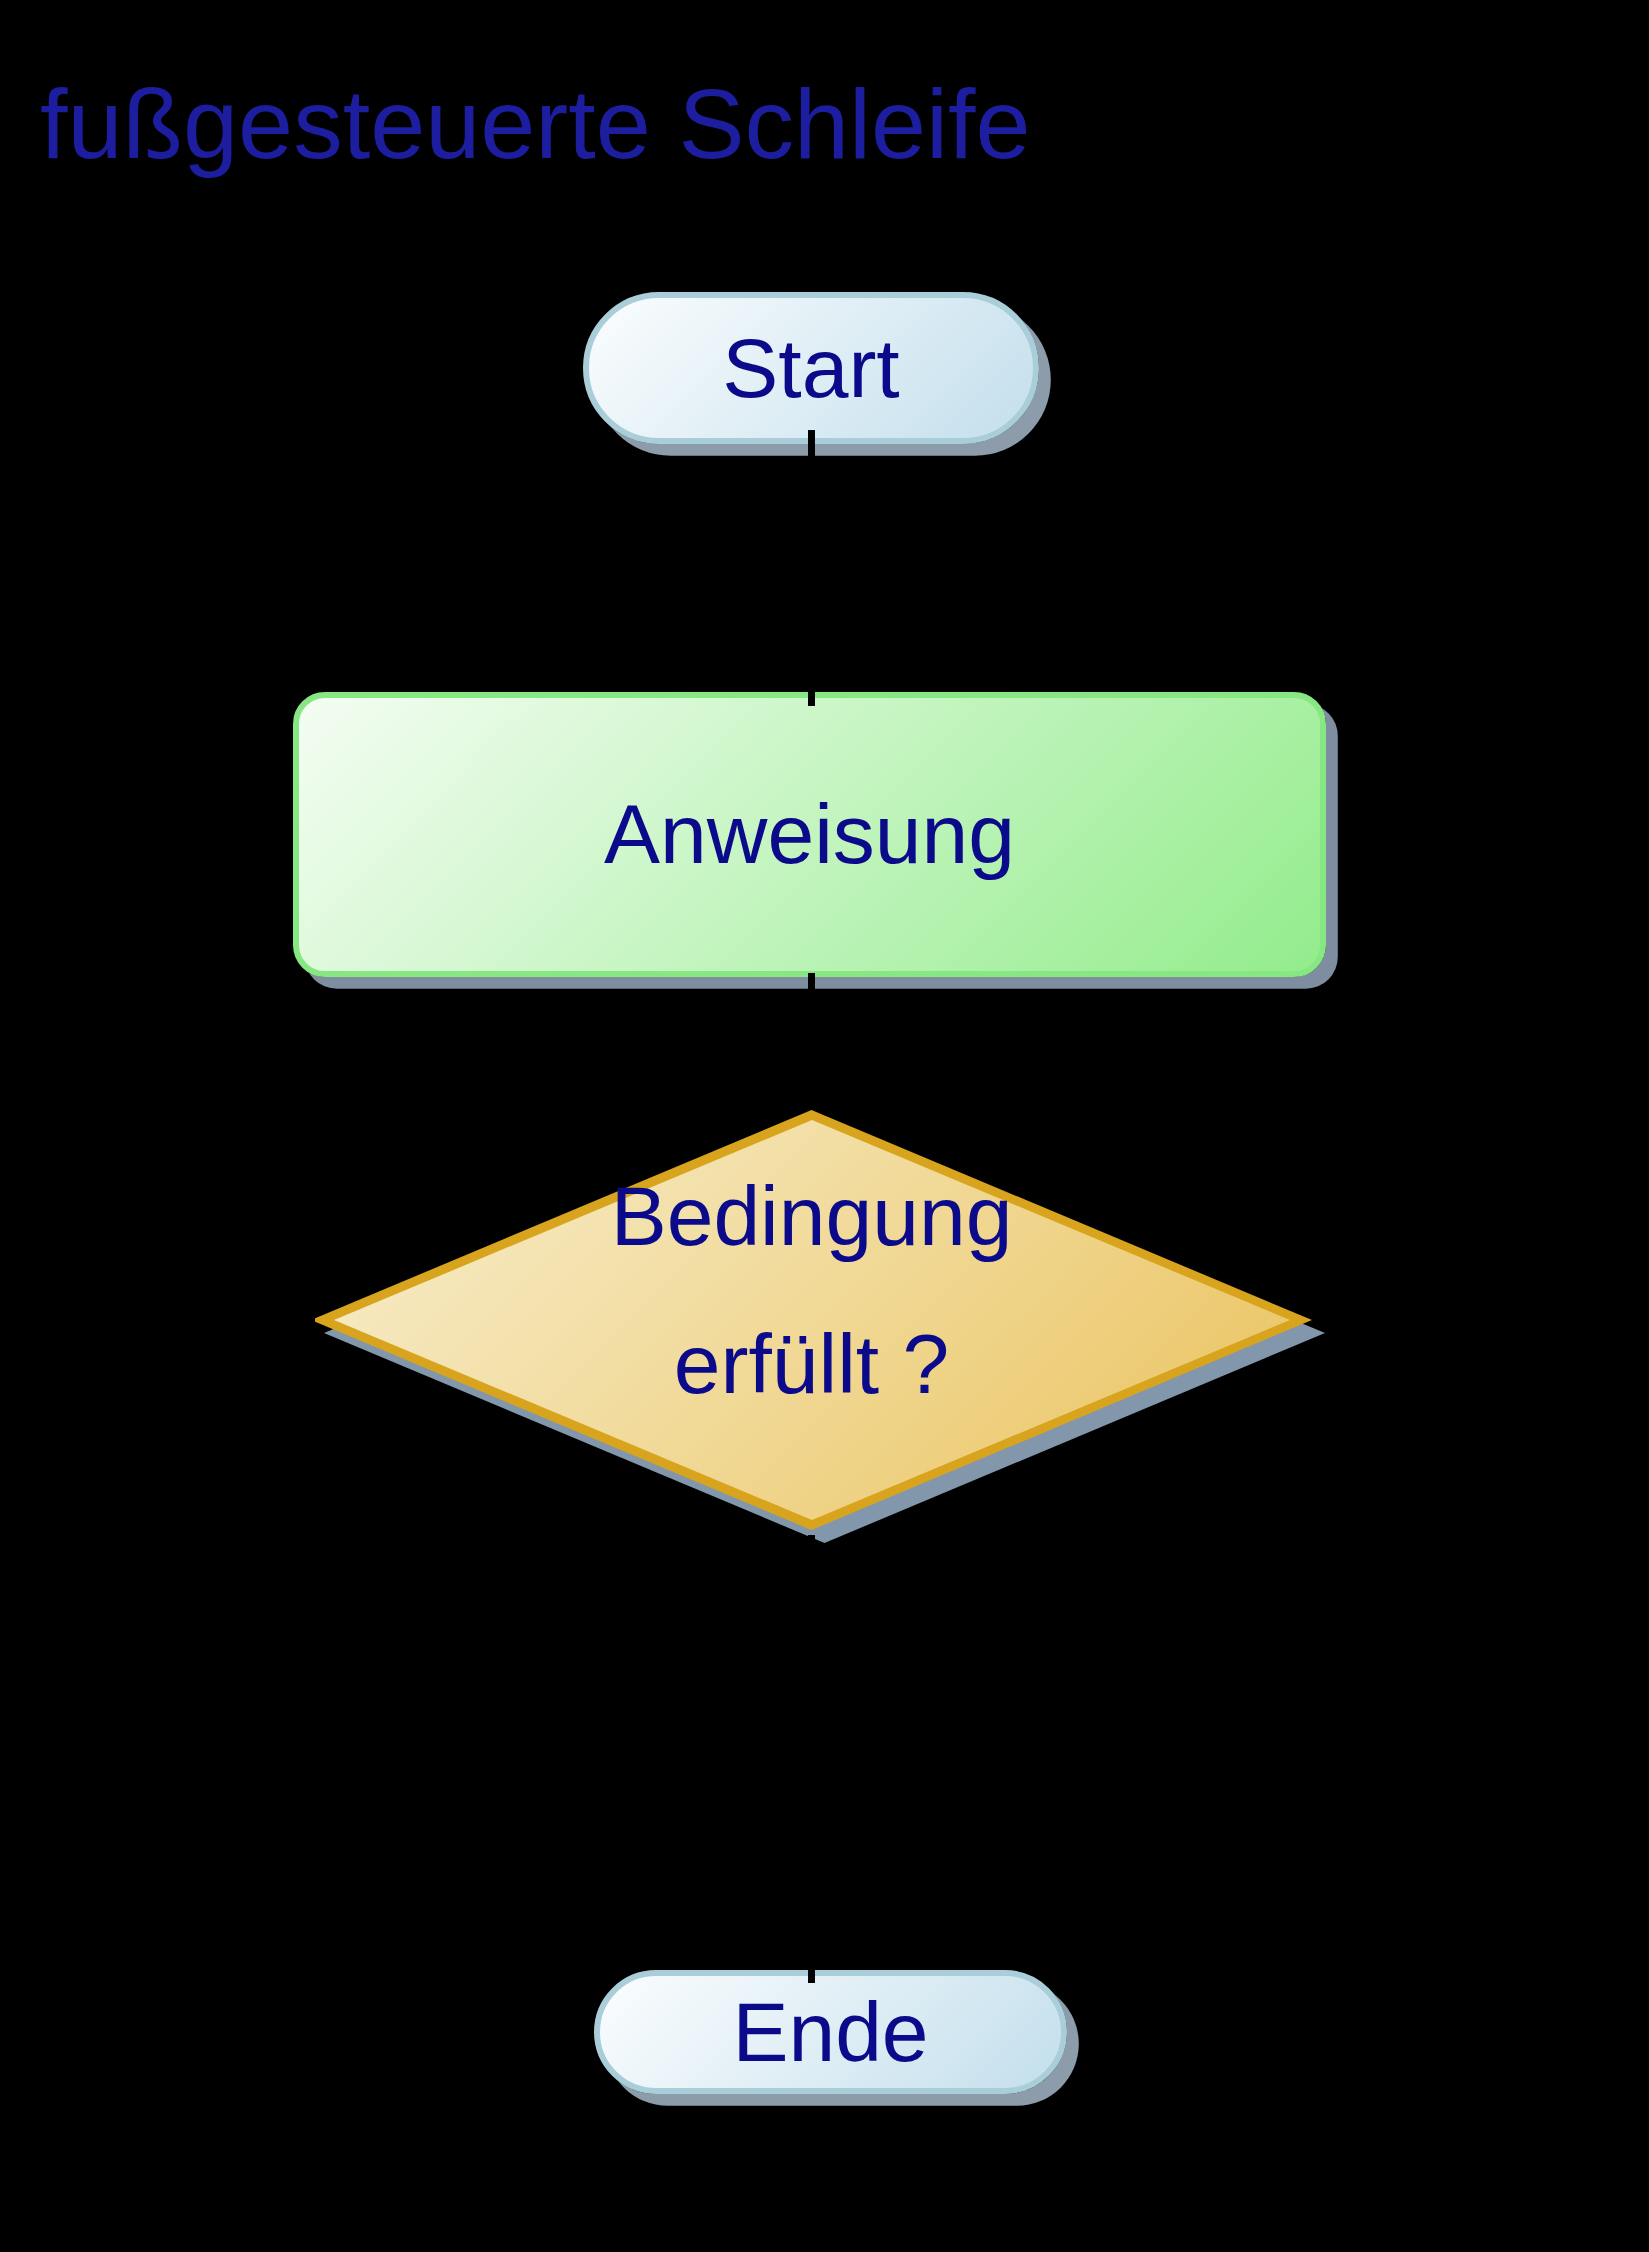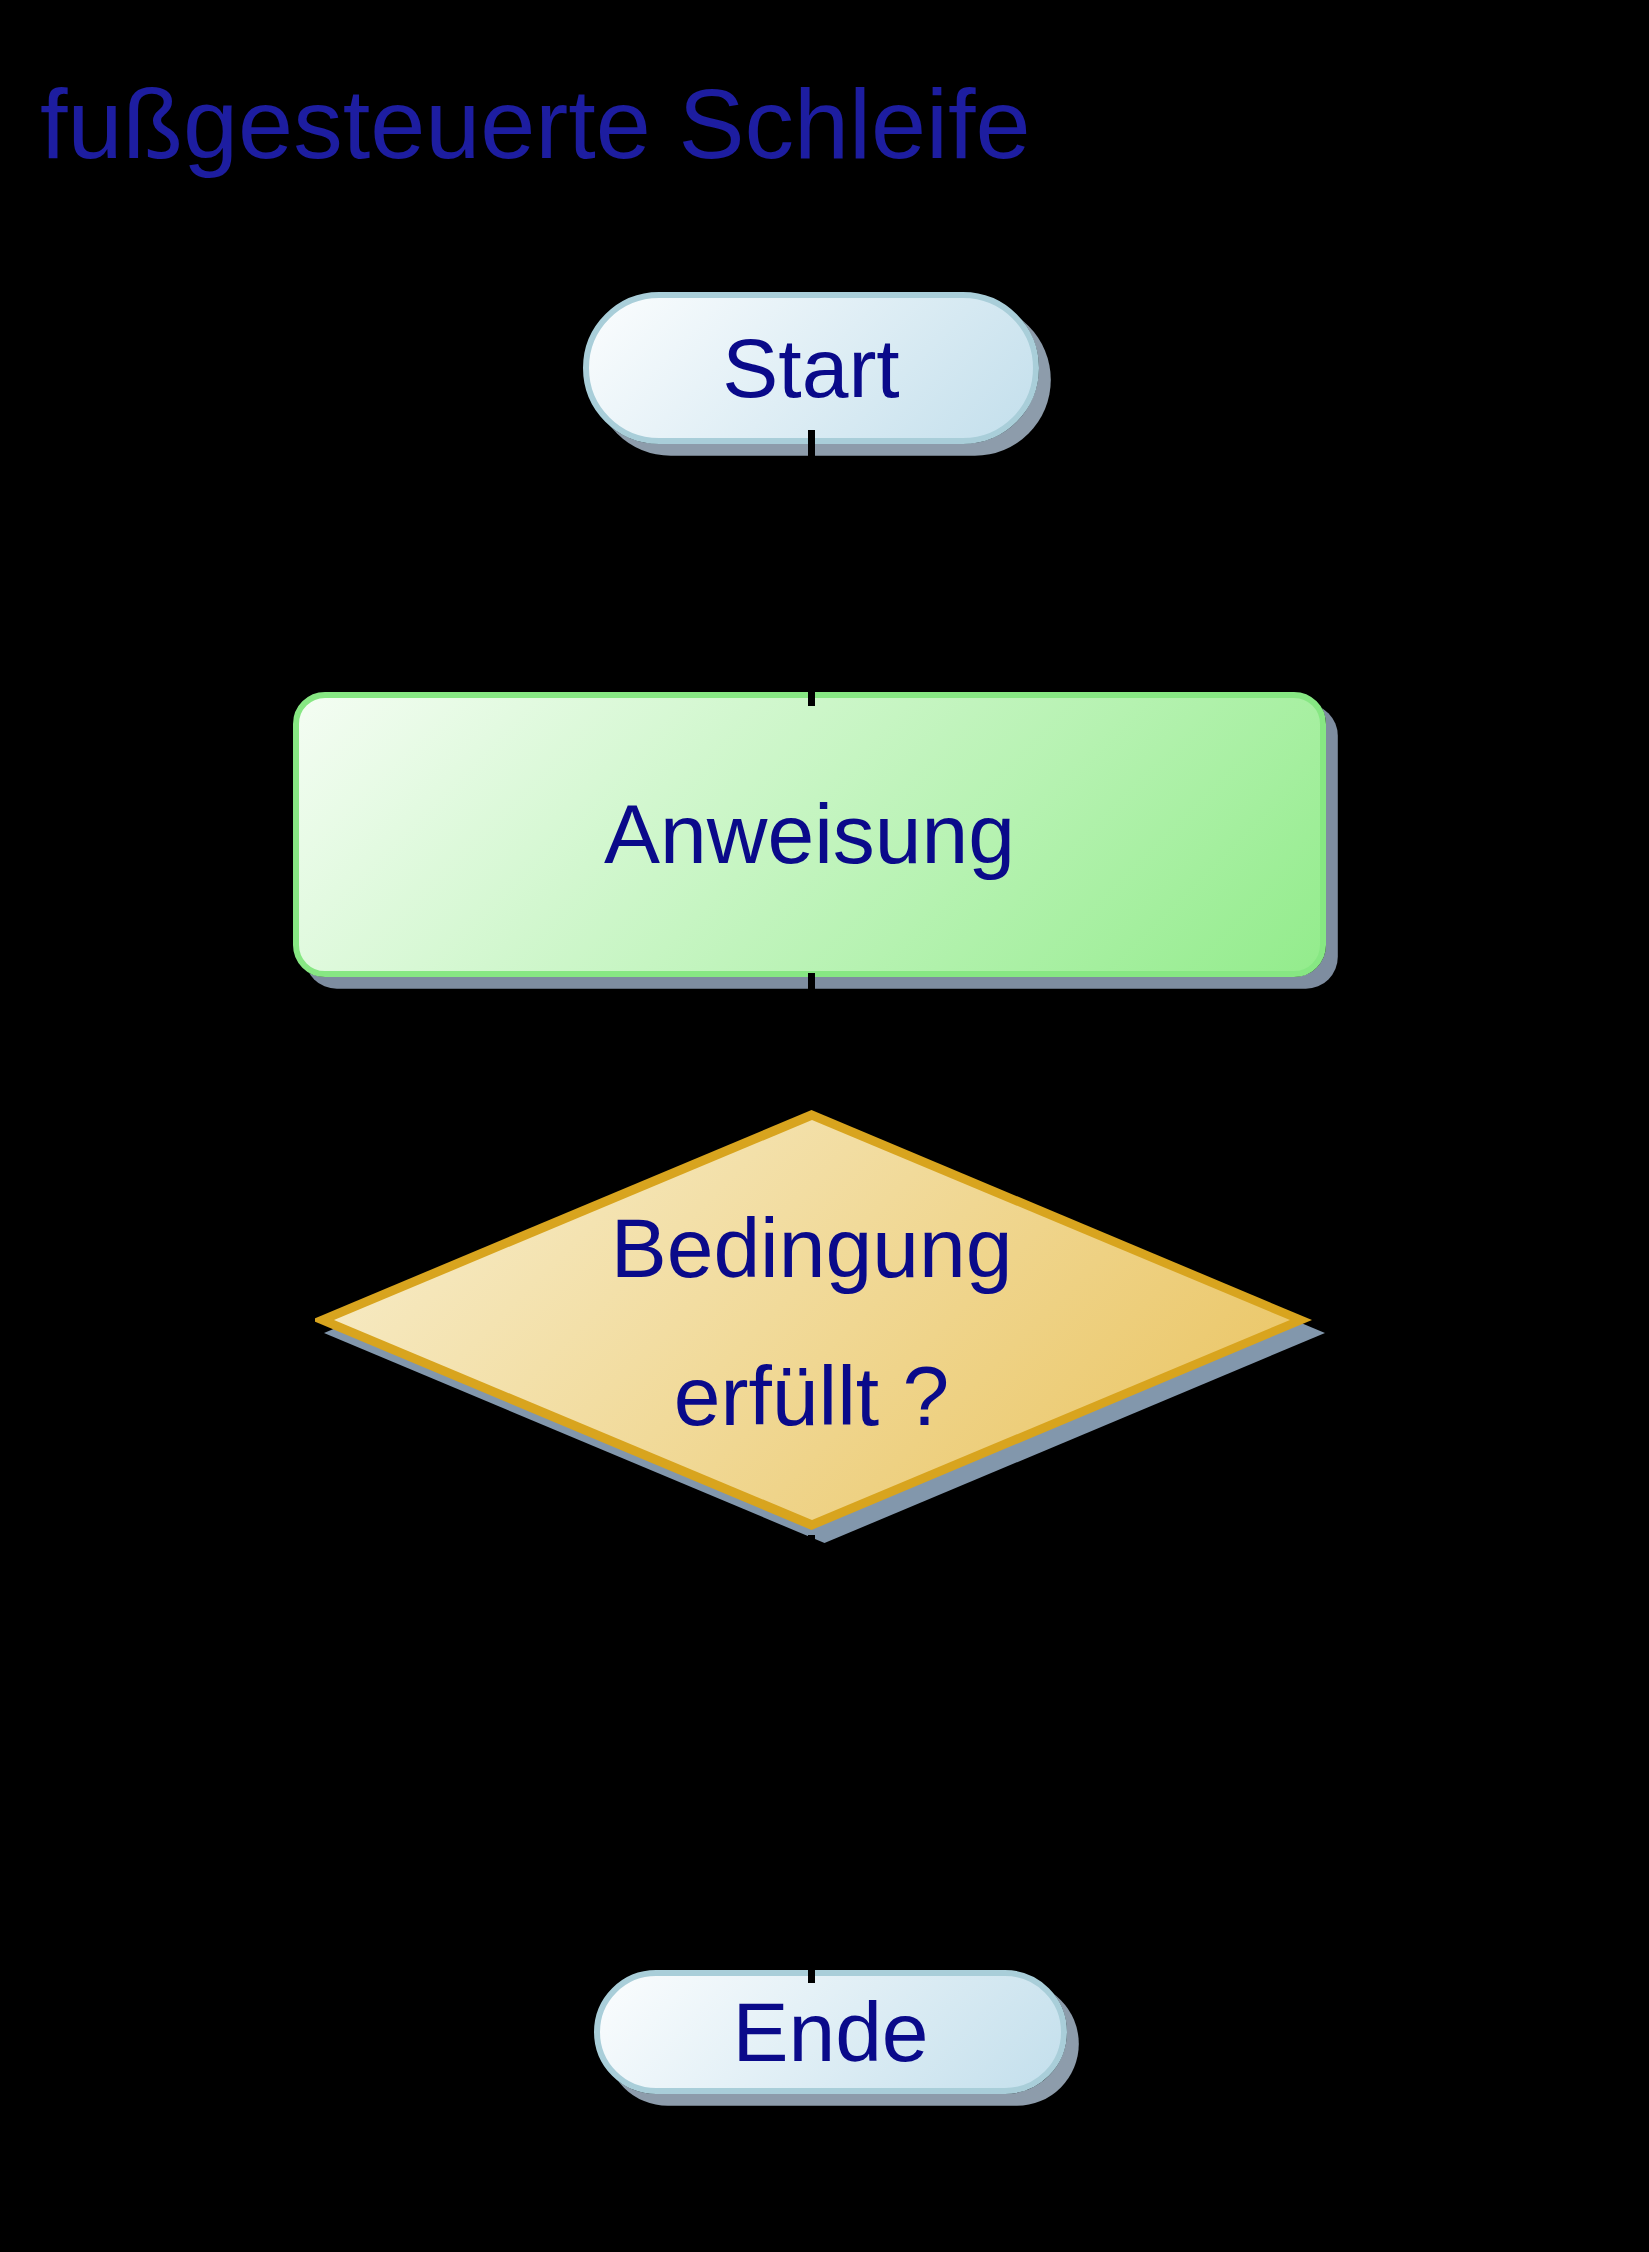--- a/index.html
+++ b/index.html
@@ -61,21 +61,21 @@
     background: var(--decision-border, #d8a41e);
     z-index: 2;
   }
   .diamond-fill {
     left: 334px; top: 1120px; width: 956px; height: 400px;
     background: linear-gradient(135deg, var(--decision-fill-light, #f8efd0) 0%, var(--decision-fill-dark, #e9c25c) 100%);
     z-index: 3;
   }
   .diamond-label {
     position: absolute;
-    left: 311px; top: 1112px; width: 1001px; height: 420px;
+    left: 311px; top: 1080px; width: 1001px; height: 420px;
     display: flex;
     flex-direction: column;
     align-items: center;
     justify-content: center;
     text-align: center;
     color: var(--node-text, #0a0a8a);
     font-size: 84px;
     line-height: 104px;
     z-index: 4;
     gap: 44px;

